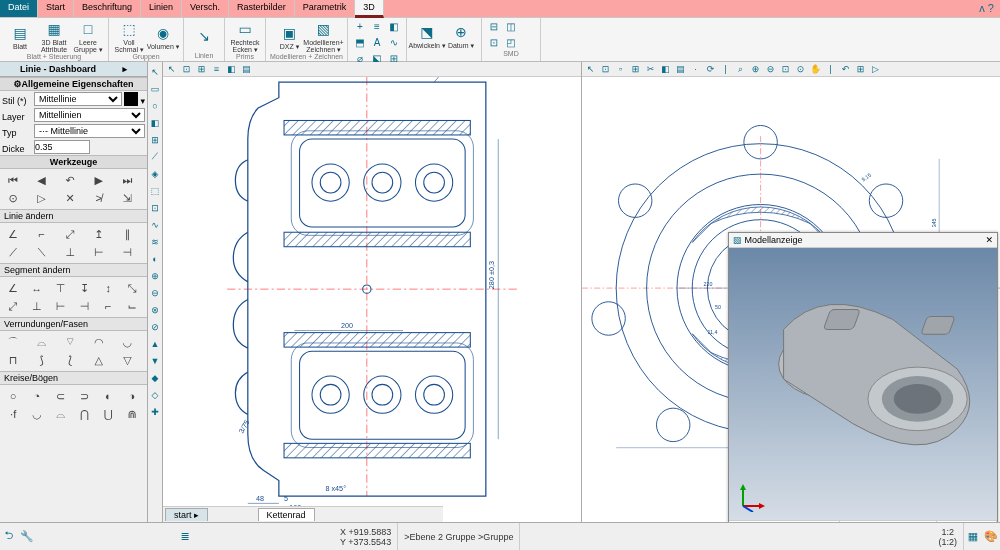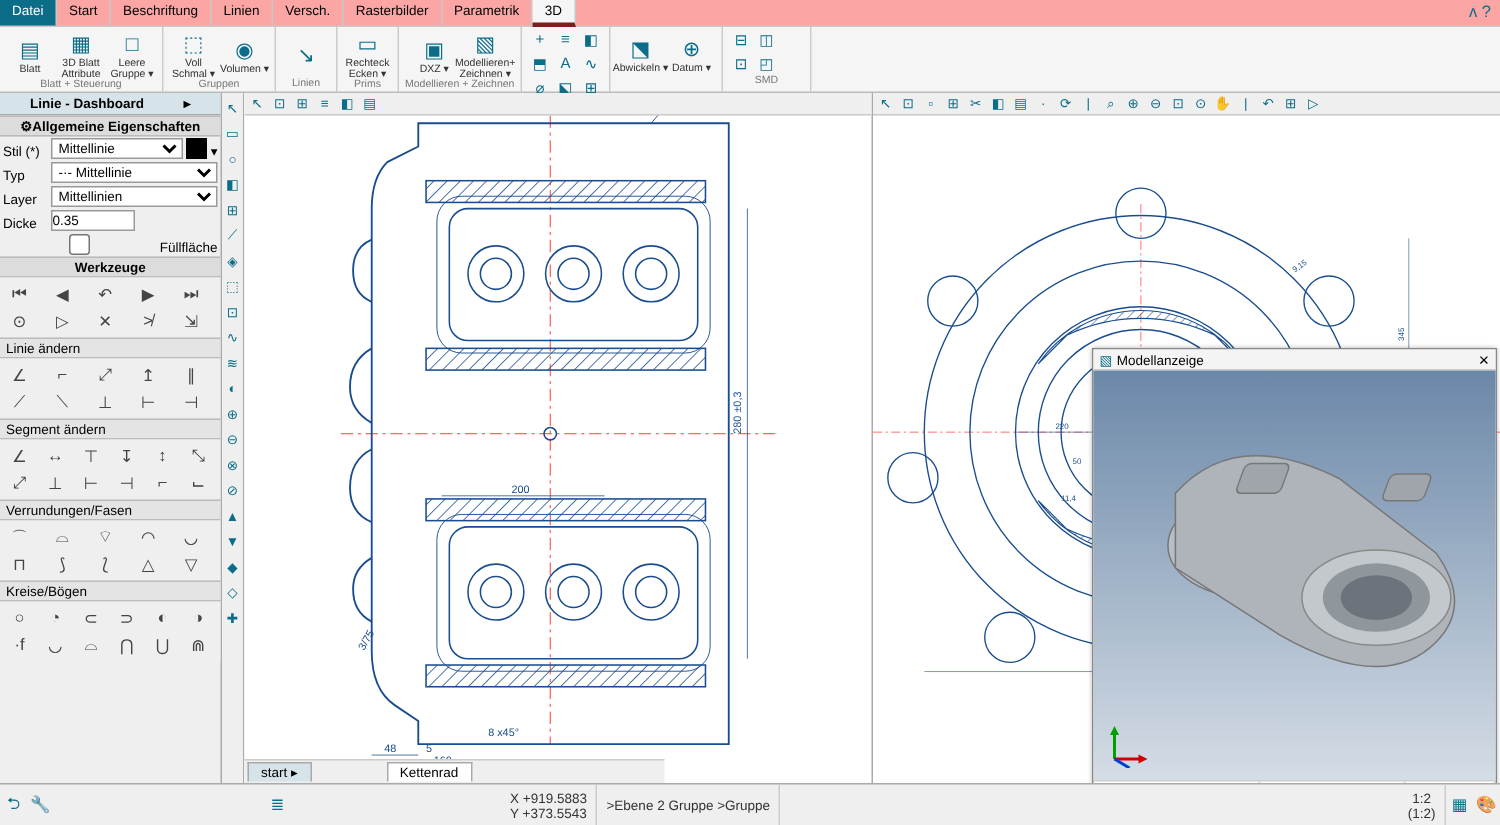--- a/index.html
+++ b/index.html
@@ -206,35 +206,31 @@
         <span style="margin-left:auto">▸</span>
       </div>
     <div class="dash-sec"><span class="gear">⚙</span><span>Allgemeine Eigenschaften</span></div>
     <div class="prop-row">
         <span class="pl">Stil (*)</span>
         <select><option>Mittellinie</option></select>
         <div class="sw"></div>
         <span>▾</span>
       </div>
     <div class="prop-row">
+        <span class="pl">Layer</span>
+        <select><option>Mittellinien</option></select>
+      </div>
+    <div class="prop-row">
         <span class="pl">Typ</span>
         <select><option><span>-·-</span> <span>Mittellinie</span></option></select>
-      </div>
-    <div class="prop-row">
-        <span class="pl">Layer</span>
-        <select><option>Mittellinien</option></select>
       </div>
     <div class="prop-row">
         <span class="pl">Dicke</span>
         <input style="width: 40px;" value="0.35">
         <span style="flex:1"></span>
-      </div>
-    <div class="prop-row" style="justify-content:flex-end">
-        <input type="checkbox" style="">
-        <span>Füllfläche</span>
       </div>
 
     <div class="dash-sec">Werkzeuge</div>
     <div class="tool-grid" id="tg1">
         <div class="tb">⏮</div>
         <div class="tb">◀</div>
         <div class="tb">↶</div>
         <div class="tb">▶</div>
         <div class="tb">⏭</div>
         <div class="tb">⊙</div>

